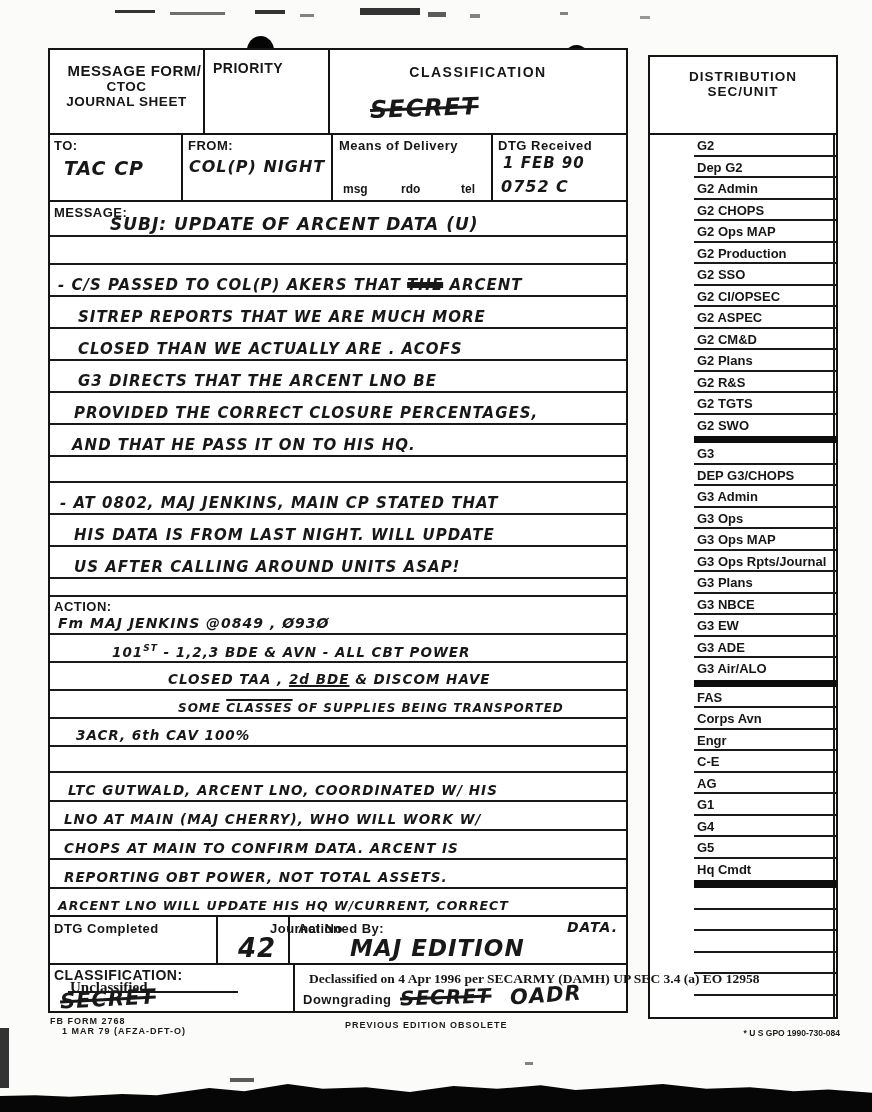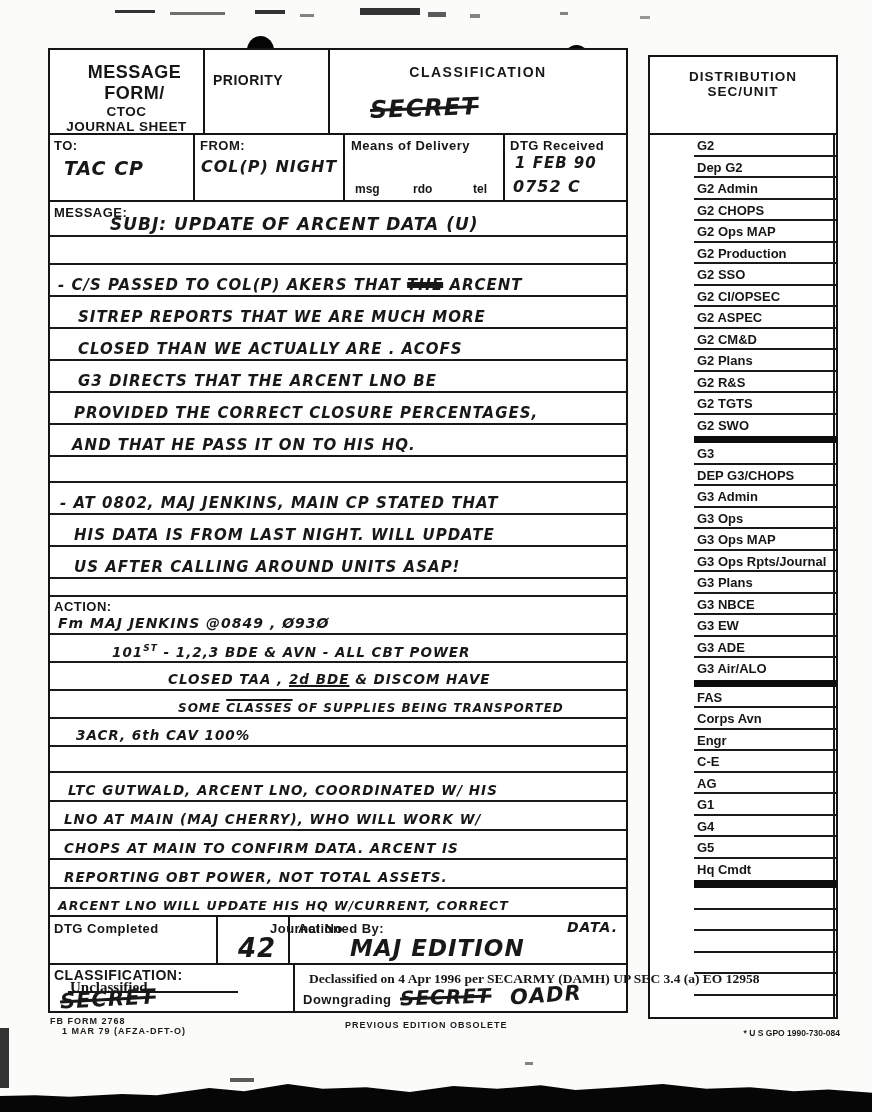--- a/index.html
+++ b/index.html
@@ -57,35 +57,35 @@
 <div class="speck abs" style="left:560px;top:12px;width:8px;height:3px;opacity:.6;"></div>
 <div class="speck abs" style="left:640px;top:16px;width:10px;height:3px;opacity:.5;"></div>
 
 <div class="hole" style="left:247px;top:36px;width:27px;height:29px;"></div>
 <div class="hole" style="left:564px;top:45px;width:25px;height:26px;"></div>
 
 <div class="main-form">
 
   <div class="flexrow hdr-row bb">
     <div class="cell br" style="width:155px;text-align:center;padding-top:12px;">
-      <div class="lbl" style="font-size:18px;margin-left:16px;">MESSAGE FORM/</div>
+      <div class="lbl" style="font-size:15px;margin-left:16px;">MESSAGE FORM/</div>
       <div class="lbl" style="font-size:13.5px;">CTOC</div>
       <div class="lbl" style="font-size:13.5px;">JOURNAL SHEET</div>
     </div>
     <div class="cell br" style="width:125px;">
-      <span class="lbl abs" style="left:8px;top:10px;font-size:14px;margin-top:12px;">PRIORITY</span>
+      <span class="lbl abs" style="left:8px;top:10px;font-size:14px;">PRIORITY</span>
     </div>
     <div class="cell" style="flex:1;">
       <div class="lbl" style="text-align:center;margin-top:14px;font-size:14px;letter-spacing:1.5px;">CLASSIFICATION</div>
       <span class="hw struck abs" style="left:40px;top:44px;font-size:24px;transform:rotate(-2deg);">SECRET</span>
     </div>
   </div>
 
   <div class="flexrow row2 bb">
-    <div class="cell br" style="width:145px;">
+    <div class="cell br" style="width:133px;">
       <span class="lbl abs" style="left:4px;top:3px;">TO:</span>
       <span class="hw abs" style="left:14px;top:22px;font-size:19px;">TAC CP</span>
     </div>
     <div class="cell br" style="width:150px;">
       <span class="lbl abs" style="left:5px;top:3px;">FROM:</span>
       <span class="hw abs" style="left:6px;top:22px;font-size:16px;">COL(P) NIGHT</span>
     </div>
     <div class="cell br" style="width:160px;">
       <span class="lbl abs" style="left:6px;top:3px;font-weight:700;">Means of Delivery</span>
       <span class="lbl-sm abs" style="left:10px;bottom:4px;font-weight:600;">msg</span>

